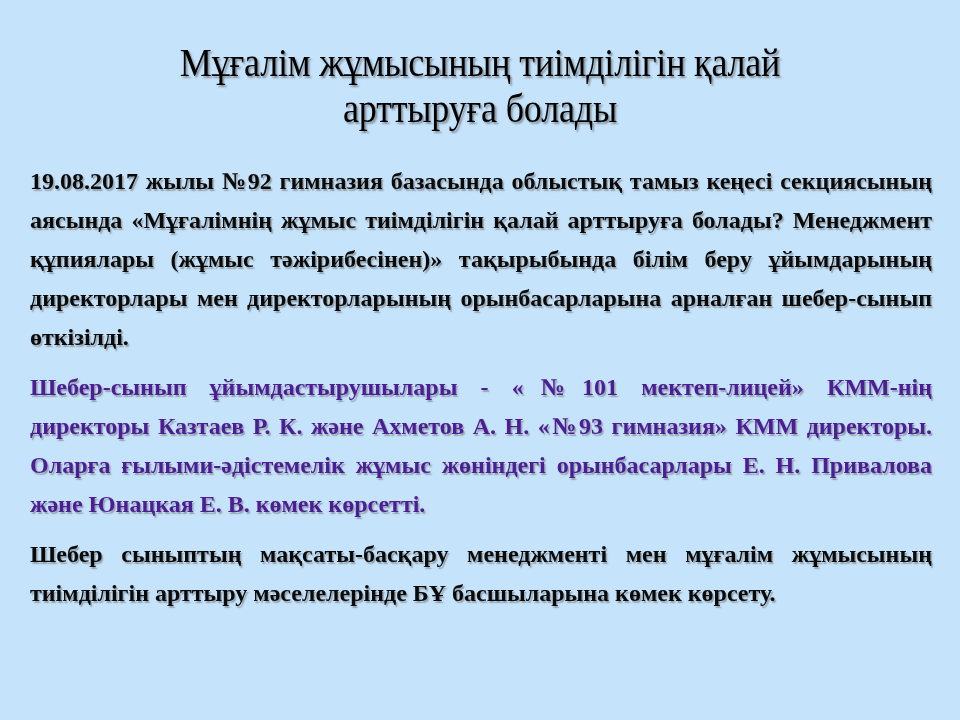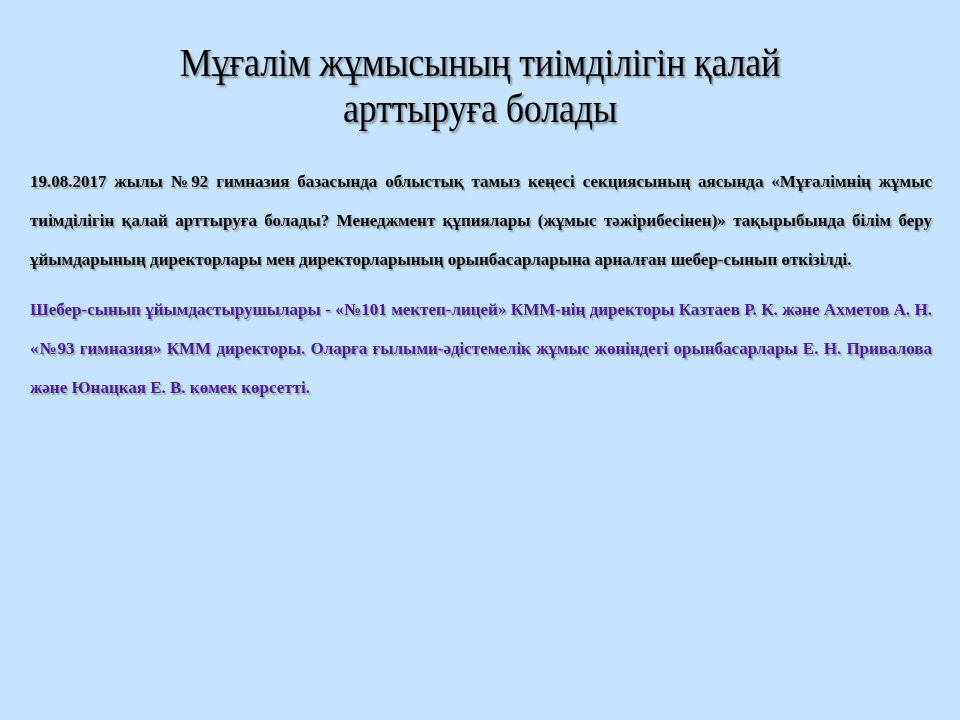--- a/index.html
+++ b/index.html
@@ -50,21 +50,21 @@
     left: 30px;
     top: 162px;
     width: 902px;
   }
   .para {
     margin: 0 0 11px 0;
     text-align: justify;
     text-justify: inter-word;
     font-family: "Liberation Serif", "DejaVu Serif", serif;
     font-weight: bold;
-    font-size: 17px;
+    font-size: 24px;
     line-height: 39px;
     color: #0a0a0a;
     text-shadow: 1.5px 1.5px 1.2px rgba(110,110,110,0.55);
     -webkit-hyphens: none;
     hyphens: none;
   }
   .para:last-child { margin-bottom: 0; }
   
   .para { text-align-last: left; }
 </style>
@@ -74,15 +74,16 @@
 <div id="slide" style="background: rgb(197, 227, 251);">
 
   <div id="title-block">
     <span id="title-text">Мұғалім жұмысының тиімділігін қалай
 арттыруға болады</span>
   </div>
 
   <div id="body-block">
     <p class="para" style="color: rgb(10, 10, 10);">19.08.2017 жылы №92 гимназия базасында облыстық тамыз кеңесі секциясының аясында «Мұғалімнің жұмыс тиімділігін қалай арттыруға болады? Менеджмент құпиялары (жұмыс тәжірибесінен)» тақырыбында білім беру ұйымдарының директорлары мен директорларының орынбасарларына арналған шебер-сынып өткізілді.</p>
     <p class="para" style="color: #4c1d95;">Шебер-сынып ұйымдастырушылары - «№101 мектеп-лицей» КММ-нің директоры Казтаев Р. К. және Ахметов А. Н. «№93 гимназия» КММ директоры. Оларға ғылыми-әдістемелік жұмыс жөніндегі орынбасарлары Е. Н. Привалова және Юнацкая Е. В. көмек көрсетті.</p>
+    <p class="para" style="color: rgb(10, 10, 10);">Шебер сыныптың мақсаты-басқару менеджменті мен мұғалім жұмысының тиімділігін арттыру мәселелерінде БҰ басшыларына көмек көрсету.</p>
   </div>
 
 </div>
 
 </body></html>

